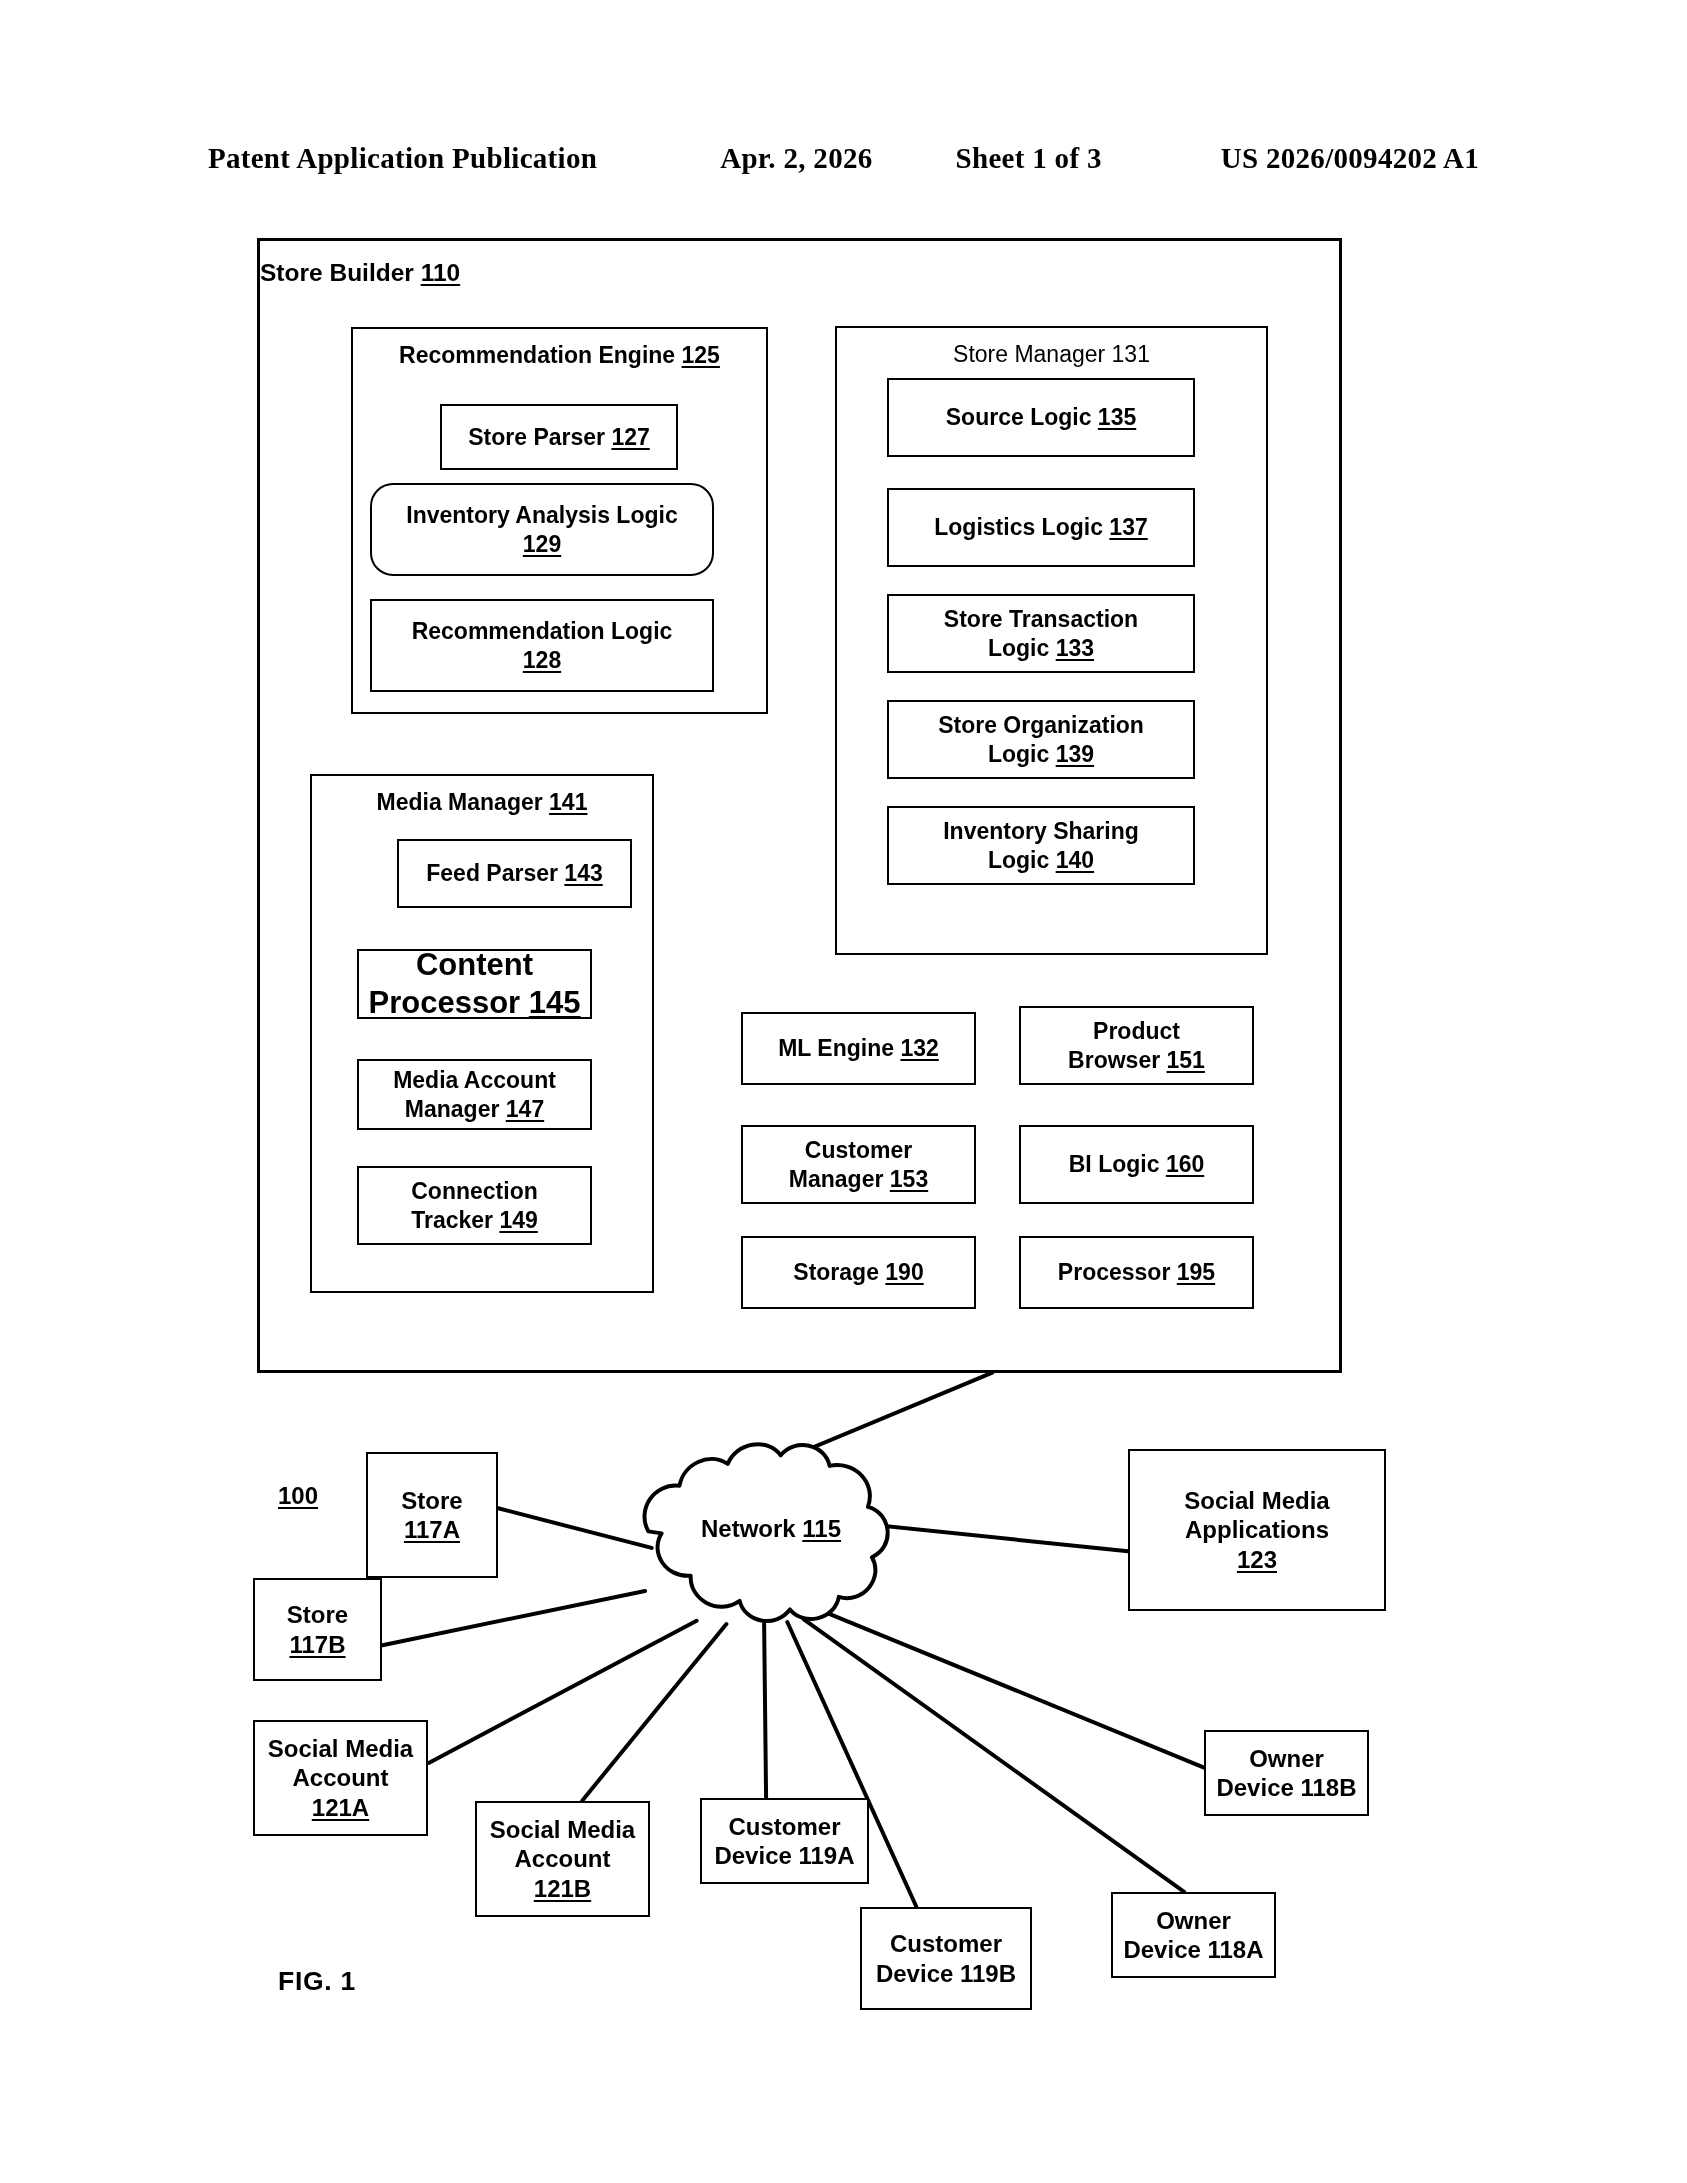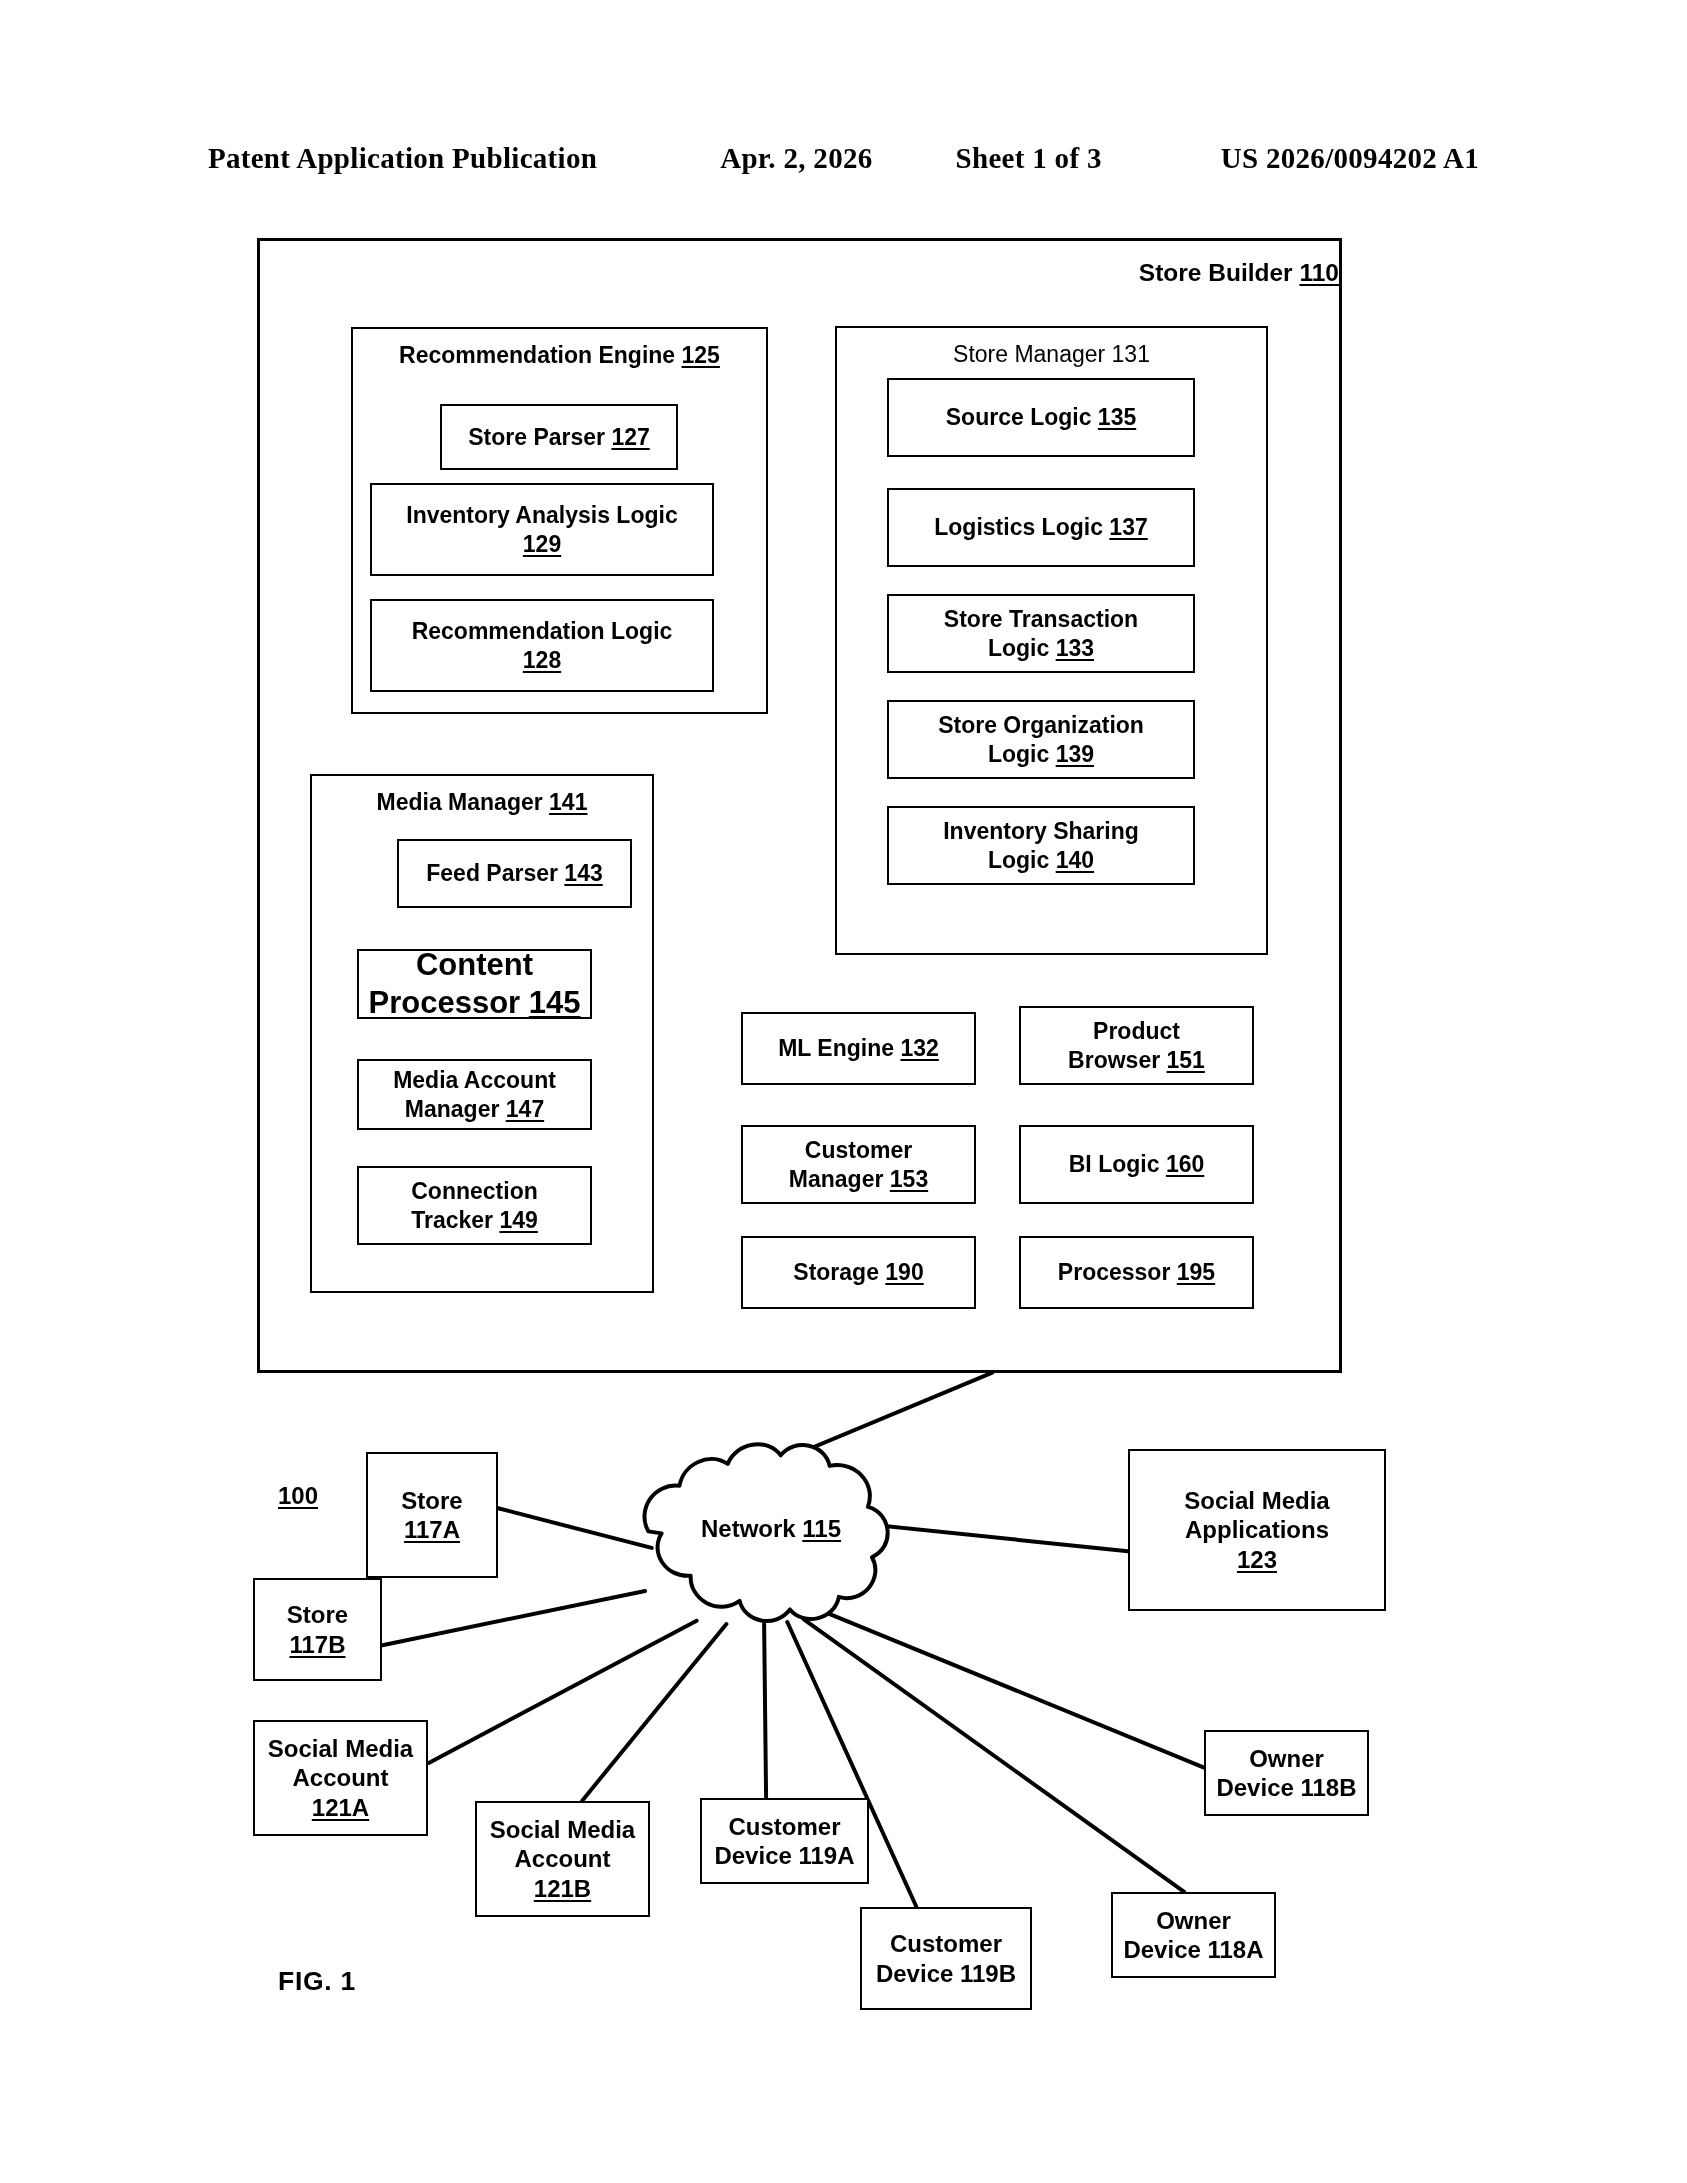--- a/index.html
+++ b/index.html
@@ -47,29 +47,29 @@
   .nu{text-decoration:none;}
 
   
   #store-builder-box{
     left:257px;top:238px;width:1085px;height:1135px;
     border-width:3.3px;
     display:block;
   }
   #store-builder-title{
     position:absolute;left:0;top:17px;width:100%;
-    text-align:right;font-size:24.5px;font-weight:bold;
+    text-align:left;font-size:24.5px;font-weight:bold;
   }
 
   
   #rec-engine-box{left:351px;top:327px;width:417px;height:387px;}
   #rec-engine-title{position:absolute;left:0;top:12px;width:100%;text-align:center;font-size:23px;font-weight:bold;}
 
   #store-parser-box{left:440px;top:404px;width:238px;height:66px;font-size:23px;justify-content:center;}
-  #inv-analysis-box{left:370px;top:483px;width:344px;height:93px;font-size:23px;}
+  #inv-analysis-box{left:370px;top:483px;width:344px;height:93px;font-size:23px;border-radius:23px;}
   #rec-logic-box{left:370px;top:599px;width:344px;height:93px;font-size:23px;}
 
   
   #media-mgr-box{left:310px;top:774px;width:344px;height:519px;}
   #media-mgr-title{position:absolute;left:0;top:12px;width:100%;text-align:center;font-size:23px;font-weight:bold;}
 
   #feed-parser-box{left:357px;top:839px;width:235px;height:69px;font-size:23px;margin-left:40px;}
   #content-proc-box{left:357px;top:949px;width:235px;height:70px;font-size:31px;}
   #media-acct-box{left:357px;top:1059px;width:235px;height:71px;font-size:23px;}
   #conn-tracker-box{left:357px;top:1166px;width:235px;height:79px;font-size:23px;}

